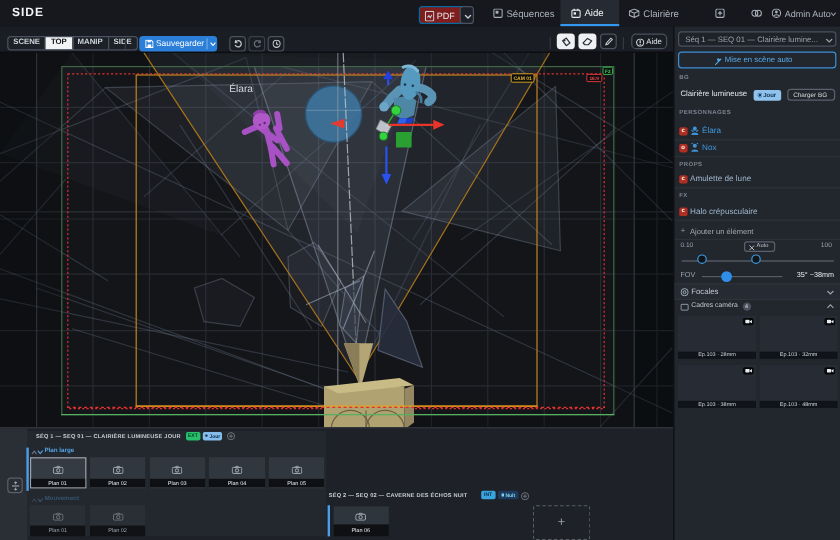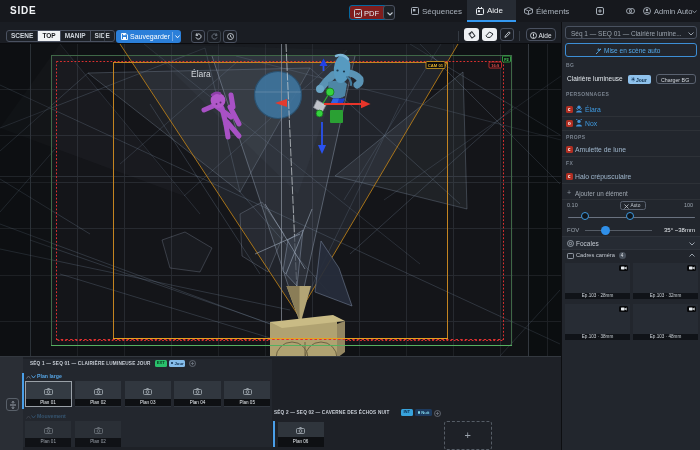--- a/index.html
+++ b/index.html
@@ -35,21 +35,21 @@
   <svg class="abs" style="left:9px;top:7px;" width="8" height="8" viewBox="0 0 8 8">
           <rect x="0.5" y="1.5" width="7" height="6" rx="1" fill="none" stroke="#e8ecf1" stroke-width="1"></rect>
           <path d="M2.5 1.5 L2.5 0 M5.5 1.5 L5.5 0" stroke="#e8ecf1" stroke-width="1"></path>
           <rect x="2" y="3.2" width="2" height="2" fill="#e8ecf1"></rect>
         </svg>
   <div class="abs" style="left:20px;top:6px;font-size:8px;color:#eef1f5;">Aide</div>
  </div>
  <svg class="abs" style="left:524px;top:7px;" width="9" height="8" viewBox="0 0 9 8">
         <path d="M4.5 0.5 L8.5 2.2 L8.5 5.8 L4.5 7.5 L0.5 5.8 L0.5 2.2 Z M0.5 2.2 L4.5 4 L8.5 2.2 M4.5 4 L4.5 7.5" fill="none" stroke="#a7afb9" stroke-width="0.9"></path>
       </svg>
- <div class="abs" style="left:536px;top:6.5px;font-size:8px;color:#aab2bc;">Éléments</div>
+ <div class="abs" style="left:536px;top:6.5px;font-size:8px;color:#aab2bc;">Clairière</div>
  <svg class="abs" style="left:596px;top:7px;" width="8" height="8" viewBox="0 0 8 8">
         <rect x="0.5" y="0.5" width="7" height="7" rx="1.4" fill="none" stroke="#a7afb9" stroke-width="1"></rect>
         <path d="M4 2.2 L4 5.8 M2.2 4 L5.8 4" stroke="#a7afb9" stroke-width="1"></path>
       </svg>
  <svg class="abs" style="left:626px;top:7px;" width="9" height="8" viewBox="0 0 9 8">
         <circle cx="3" cy="4" r="2.5" fill="none" stroke="#a7afb9" stroke-width="0.9"></circle>
         <circle cx="6" cy="4" r="2.5" fill="none" stroke="#a7afb9" stroke-width="0.9"></circle>
       </svg>
  <svg class="abs" style="left:643px;top:7px;" width="8" height="8" viewBox="0 0 8 8">
         <circle cx="4" cy="4" r="3.5" fill="none" stroke="#a7afb9" stroke-width="0.9"></circle>

